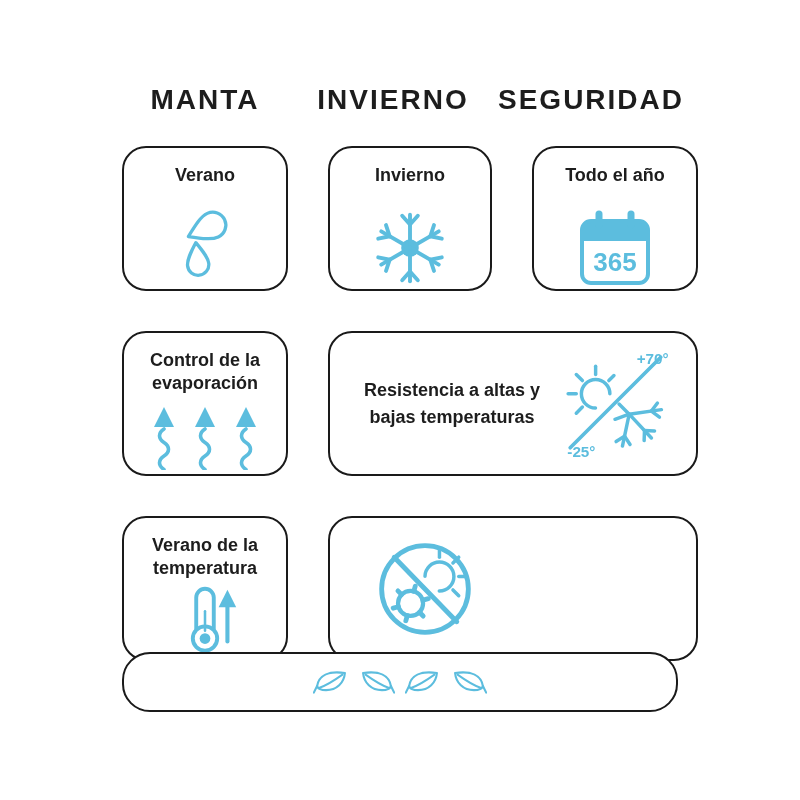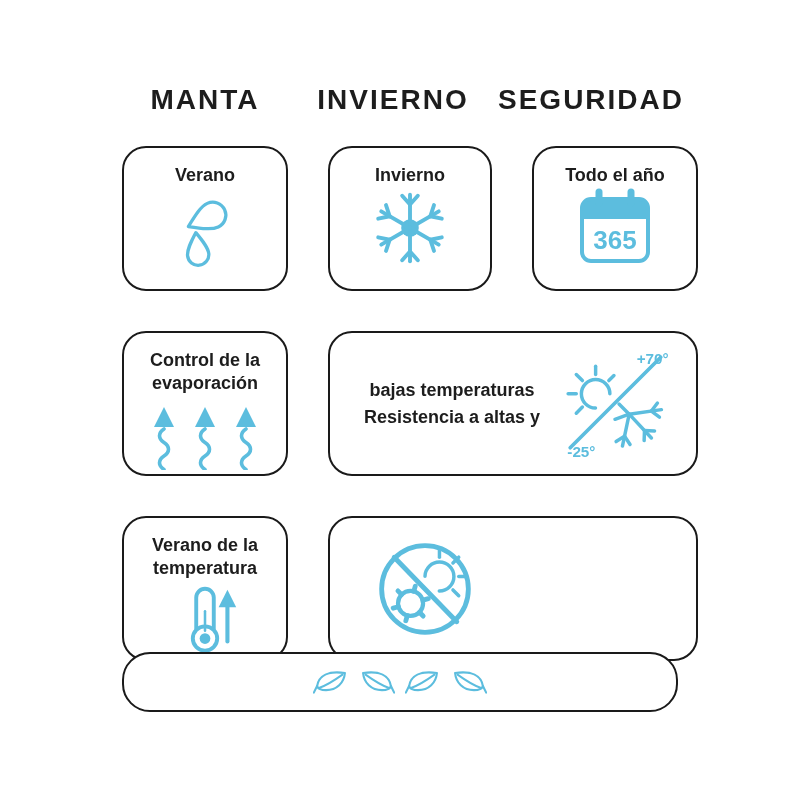--- a/index.html
+++ b/index.html
@@ -26,21 +26,21 @@
     position:absolute;left:122px;top:146px;width:556px;
     display:grid;grid-template-columns:166px 164px 166px;column-gap:30px;row-gap:26px;gap:40px;
   }
   .card{
     border:2px solid var(--line);border-radius:24px;background:var(--bg);height:145px;
   }
   .card.small{display:flex;flex-direction:column;align-items:center;padding-top:16px;}
   .card.wide{grid-column:2/4;display:flex;align-items:center;padding:0 10px 0 26px;}
   .card-title{font-size:18px;font-weight:700;text-align:center;line-height:1.3;}
   .wide-title{flex:1;font-size:18px;font-weight:700;text-align:center;line-height:1.5;}
-  .icon-slot{display:flex;align-items:flex-start;justify-content:center;flex:1;}
+  .icon-slot{display:flex;align-items:flex-end;justify-content:center;flex:1;}
   .icon-box{flex:0 0 138px;display:flex;align-items:center;justify-content:center;}
   .arrows{display:flex;gap:15px;margin-top:10px;}
 
   .footer-bar{
     position:absolute;left:122px;top:652px;width:556px;height:60px;
     border:2px solid var(--line);border-radius:28px;background:var(--bg);
     display:flex;align-items:center;justify-content:center;gap:10px;
   }
   .footer-text{font-size:17px;font-weight:700;margin:0 18px;white-space:nowrap;}
   .mirror{transform:scaleX(-1);}
@@ -151,22 +151,22 @@
         </svg>
         <svg class="icon" width="26" height="64" viewBox="0 0 26 64">
           <polygon class="fill" points="13,1 3,21 23,21"></polygon>
           <path stroke-width="3.6" d="M13,23 c-6,4 -6,9.5 0,13.5 c6,4 6,9.5 0,13.5 c-6,4 -6,9.5 0,13.5"></path>
         </svg>
       </div>
     </div>
 
     <div class="card wide">
       <div class="wide-title">
+        <div>Resistencia a altas y</div>
         <div>bajas temperaturas</div>
-        <div>Resistencia a altas y</div>
       </div>
       <div class="icon-box">
         <svg class="icon" width="114" height="114" viewBox="0 0 112 112">
           <line x1="10" y1="99" x2="99" y2="10" stroke-width="3.6"></line>
           <circle cx="35" cy="46" r="14" stroke-width="3.4" stroke-dasharray="66 22" stroke-dashoffset="-22"></circle>
           <g stroke-width="3.4">
             <line x1="35" y1="27" x2="35" y2="19"></line>
             <line x1="22" y1="33" x2="16" y2="27"></line>
             <line x1="16" y1="46" x2="8" y2="46"></line>
             <line x1="22" y1="59" x2="16" y2="65"></line>

